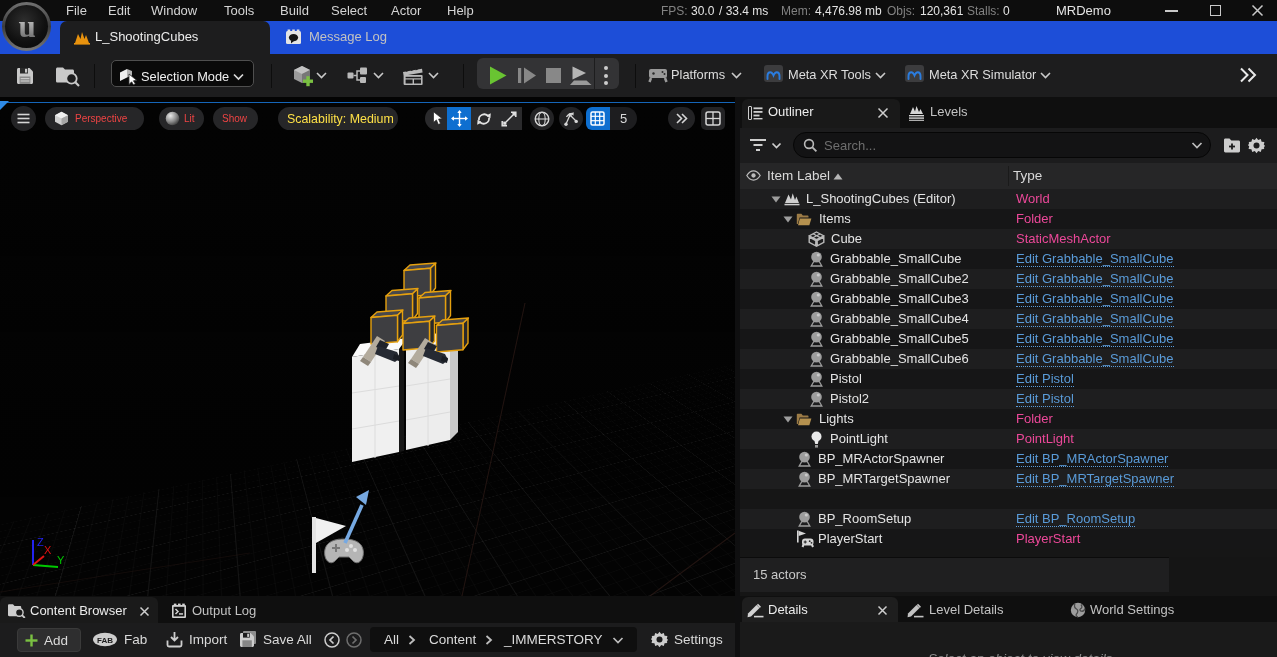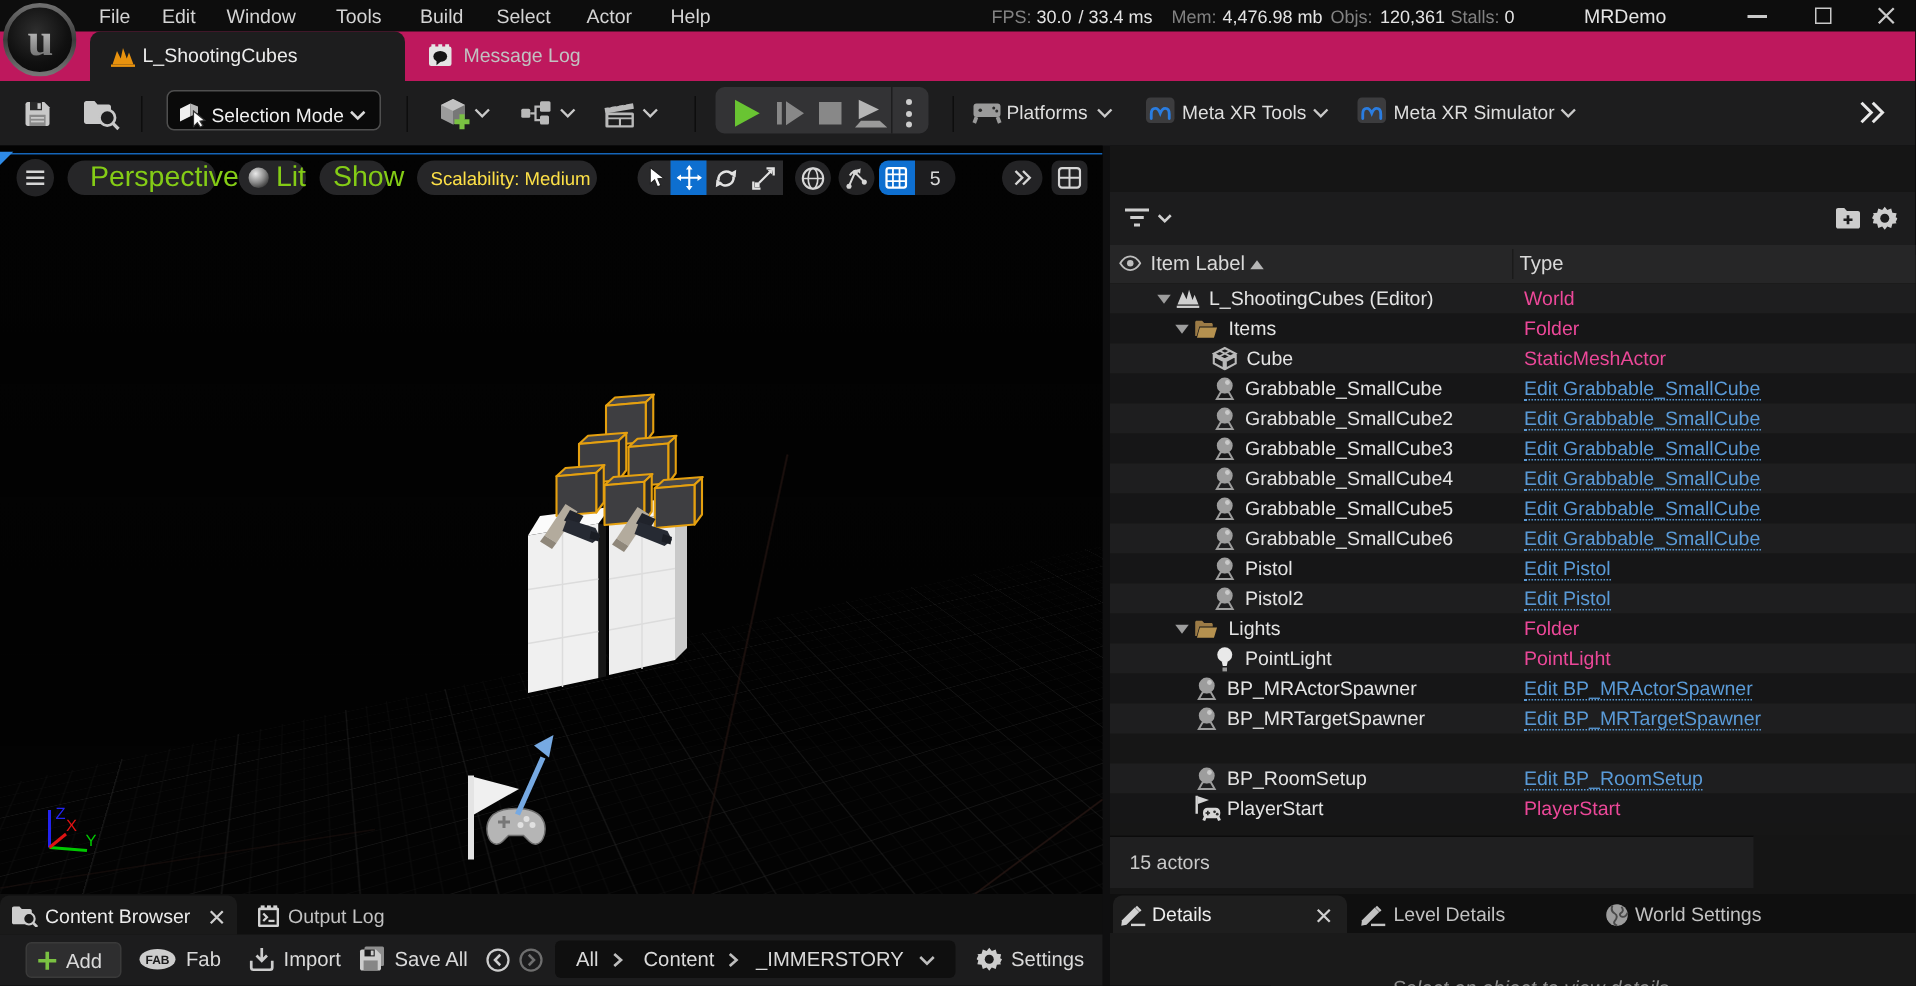--- a/index.html
+++ b/index.html
@@ -8,21 +8,21 @@
 .abs { position:absolute; }
 #root { position:relative; width:1277px; height:657px; background:#0f0f10; overflow:hidden; }
 
 
 #titlebar { left:0; top:0; width:1277px; height:21px; background:#0d0d0d; }
 .menu { color:#d4d4d4; font-size:13px; top:3px; }
 .stat-l { color:#828282; font-size:12px; top:4px; }
 .stat-v { color:#e4e4e4; font-size:12px; top:4px; }
 
 
-#tabstrip { left:0; top:21px; width:1277px; height:33px; background:#be185d; }
+#tabstrip { left:0; top:21px; width:1277px; height:33px; background:#1d4ed8; }
 #tab-active { left:60px; top:0px; width:210px; height:33px; background:#1d1d1e; border-radius:7px 7px 0 0; }
 .tabtext { color:#ececec; font-size:13px; }
 .tabtext2 { color:#c2c2c2; font-size:13px; }
 
 
 #toolbar { left:0; top:54px; width:1277px; height:43px; background:#1d1d1e; }
 .tsep { width:1px; height:24px; background:#0d0d0d; top:10px; }
 #selmode { left:111px; top:6px; width:143px; height:27px; background:#0a0a0a;
   border:1px solid #4f4f4f; border-radius:5px; color:#f0f0f0; font-size:13.5px; }
 #playgroup { left:477px; top:4px; width:142px; height:31px; background:#333335; border-radius:6px; }
@@ -35,21 +35,21 @@
 #gridplane { left:250px; top:150px; width:1700px; height:1500px;
   background:
    repeating-linear-gradient(0deg, rgba(44,44,44,.32) 0 1px, transparent 1px 85px),
    repeating-linear-gradient(90deg, rgba(44,44,44,.32) 0 1px, transparent 1px 85px),
    repeating-linear-gradient(0deg, rgba(28,28,28,.22) 0 1px, transparent 1px 17px),
    repeating-linear-gradient(90deg, rgba(28,28,28,.22) 0 1px, transparent 1px 17px);
   transform: rotateX(72deg) rotateZ(-28deg); transform-origin: 40% 30%; }
 #gridfade { left:0; top:0; width:735px; height:503px;
   background: linear-gradient(180deg, rgba(3,3,3,1) 0%, rgba(3,3,3,0.92) 22%, rgba(3,3,3,0.45) 40%, rgba(3,3,3,0.1) 60%, rgba(3,3,3,0) 80%); }
 .pill { position:absolute; background:rgba(40,40,42,.96); border-radius:11.5px; height:23px;
-  color:#84cc16; font-size:19px; display:flex; align-items:center; white-space:nowrap; }
+  color:#ef4444; font-size:10px; display:flex; align-items:center; white-space:nowrap; }
 
 
 #rightpanel { left:740px; top:97px; width:537px; height:560px; background:#151515; }
 #out-tabbar { left:0; top:0px; width:537px; height:31px; background:#0f0f0f; }
 #out-tab { left:2px; top:2px; width:158px; height:29px; background:#191919; border-radius:6px 6px 0 0; }
 #searchrow { left:0; top:31px; width:537px; height:36px; background:#1c1c1d; }
 #searchbox { left:53px; top:4px; width:418px; height:26px; background:#131314;
   border:1px solid #060606; border-radius:13px; }
 #out-header { left:0; top:66px; width:537px; height:26px; background:#262627; }
 .hdr { color:#d9d9d9; font-size:13.5px; }
@@ -465,31 +465,64 @@
   <div class="abs" style="left:701px; top:14px; width:24px; height:23px; background:#232325; border-radius:5px;"></div>
   <svg style="left:705px; top:18px;" width="16" height="15" viewBox="0 0 16 15">
           <rect x="1" y="1" width="14" height="13" rx="2" fill="none" stroke="#d6d6d6" stroke-width="1.5"></rect>
           <line x1="8" y1="1" x2="8" y2="14" stroke="#d6d6d6" stroke-width="1.3"></line>
           <line x1="1" y1="7.5" x2="15" y2="7.5" stroke="#d6d6d6" stroke-width="1.3"></line>
         </svg>
 </div>
   </div>
 
   <div id="rightpanel" class="abs">
+    <div id="out-tabbar" class="abs">
+      <div id="out-tab" class="abs"></div>
+      <svg style="left:8px; top:9px;" width="15" height="14" viewBox="0 0 15 14">
+        <rect x="0.5" y="0.5" width="3" height="13" rx="0.5" fill="none" stroke="#cfcfcf" stroke-width="1"></rect>
+        <g fill="#cfcfcf">
+            <rect x="5.5" y="1.4" width="9" height="1.8"></rect>
+            <rect x="5.5" y="5" width="9" height="1.8"></rect>
+            <rect x="5.5" y="8.6" width="6" height="1.8"></rect>
+            <rect x="5.5" y="12" width="9" height="1.4"></rect>
+          </g>
+      </svg>
+      <span class="abs tabtext" style="left:28px; top:7px;">Outliner</span>
+      <svg style="left:137px; top:10px;" width="12" height="12" viewBox="0 0 12 12">
+          <path d="M1.5 1.5 L10.5 10.5 M10.5 1.5 L1.5 10.5" stroke="#cfcfcf" stroke-width="1.5"></path>
+        </svg>
+      <svg style="left:168px; top:8px;" width="17" height="16" viewBox="0 0 17 16">
+        <path d="M2 9 L5 2 L7 6.5 L8.5 1 L11 7 L12.5 4 L15 9 Z" fill="#d6d6d6"></path>
+        <rect x="1" y="10" width="15" height="1.4" fill="#d6d6d6"></rect>
+          <rect x="1" y="12.4" width="15" height="1.4" fill="#d6d6d6"></rect>
+          <rect x="1" y="14.8" width="15" height="1" fill="#d6d6d6"></rect>
+      </svg>
+      <span class="abs tabtext2" style="left:190px; top:7px;">Levels</span>
+    </div>
     <div id="searchrow" class="abs">
       <svg style="left:9px; top:10px;" width="18" height="15" viewBox="0 0 18 15">
         <g fill="#cfcfcf">
             <rect x="1" y="1" width="16" height="2"></rect>
             <rect x="4.5" y="6" width="9" height="2"></rect>
             <rect x="7" y="11" width="4" height="2"></rect>
           </g>
       </svg>
       <svg style="left:31px; top:14px;" width="11" height="8" viewBox="0 0 11 8">
           <path d="M1.5 1.5 L5.5 5.5 L9.5 1.5" stroke="#cfcfcf" stroke-width="1.7" fill="none"></path>
         </svg>
+      <div id="searchbox" class="abs">
+        <svg style="left:9px; top:5px;" width="15" height="15" viewBox="0 0 15 15">
+          <circle cx="6" cy="6" r="4.4" fill="none" stroke="#b9b9b9" stroke-width="1.6"></circle>
+          <line x1="9.4" y1="9.4" x2="13.4" y2="13.4" stroke="#b9b9b9" stroke-width="1.8"></line>
+        </svg>
+        <span class="abs" style="left:30px; top:4.5px; color:#6e6e6e; font-size:13px;">Search...</span>
+        <svg style="left:397px; top:9px;" width="12" height="8" viewBox="0 0 12 8">
+            <path d="M1.5 1 L6 5.5 L10.5 1" stroke="#bdbdbd" stroke-width="1.7" fill="none"></path>
+          </svg>
+      </div>
       <svg style="left:483px; top:9px;" width="18" height="17" viewBox="0 0 18 17">
         <path d="M1 3 C1 2.2 1.6 1.6 2.4 1.6 L6.5 1.6 L8.3 3.6 L15.6 3.6 C16.4 3.6 17 4.2 17 5 L17 14 C17 14.8 16.4 15.4 15.6 15.4 L2.4 15.4 C1.6 15.4 1 14.8 1 14 Z" fill="#cdcdcd"></path>
         <g stroke="#1c1c1d" stroke-width="1.8">
             <line x1="9" y1="6.5" x2="9" y2="12.5"></line>
             <line x1="6" y1="9.5" x2="12" y2="9.5"></line>
           </g>
       </svg>
       <svg style="left:508px; top:9px;" width="17" height="17" viewBox="0 0 17 17">
         <path d="M8.5 0.8 L10.2 3 L12.8 2 L13.6 4.8 L16.4 5.1 L15.8 7.9 L17 8.5 L15.8 11 L16.4 11.9 L13.6 12.2 L12.8 15 L10.2 14 L8.5 16.2 L6.8 14 L4.2 15 L3.4 12.2 L0.6 11.9 L1.2 9.1 L0 8.5 L1.2 6 L0.6 5.1 L3.4 4.8 L4.2 2 L6.8 3 Z" fill="#cdcdcd"></path>
         <circle cx="8.5" cy="8.5" r="3" fill="#1c1c1d"></circle>

